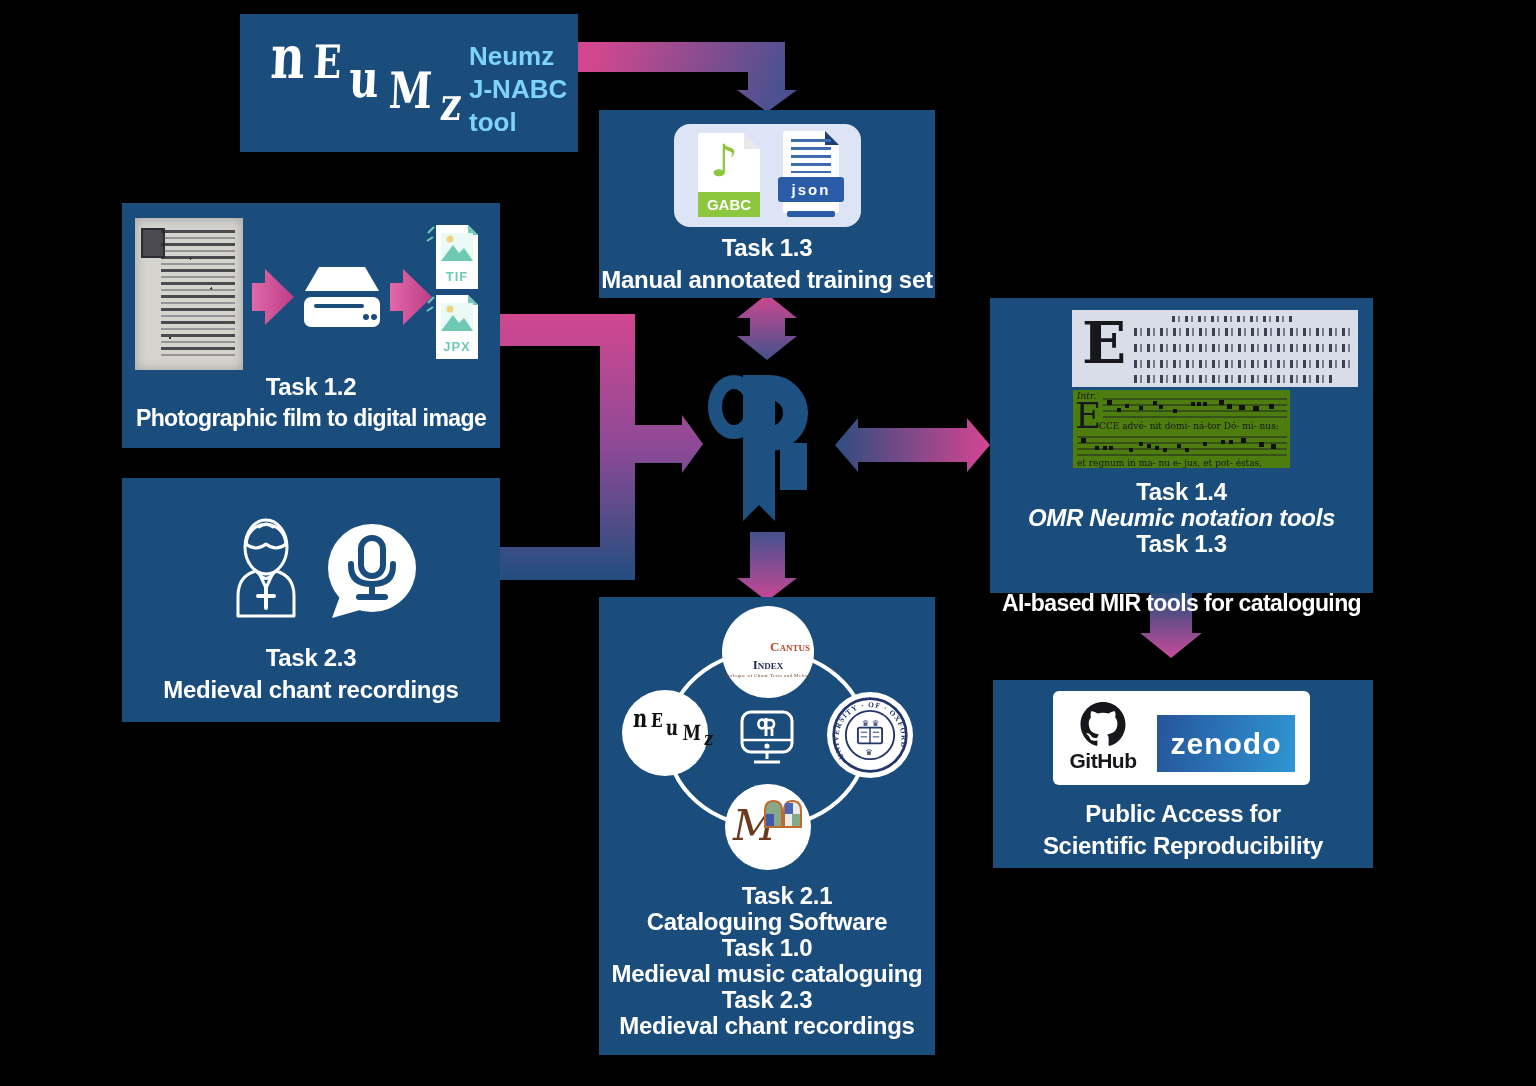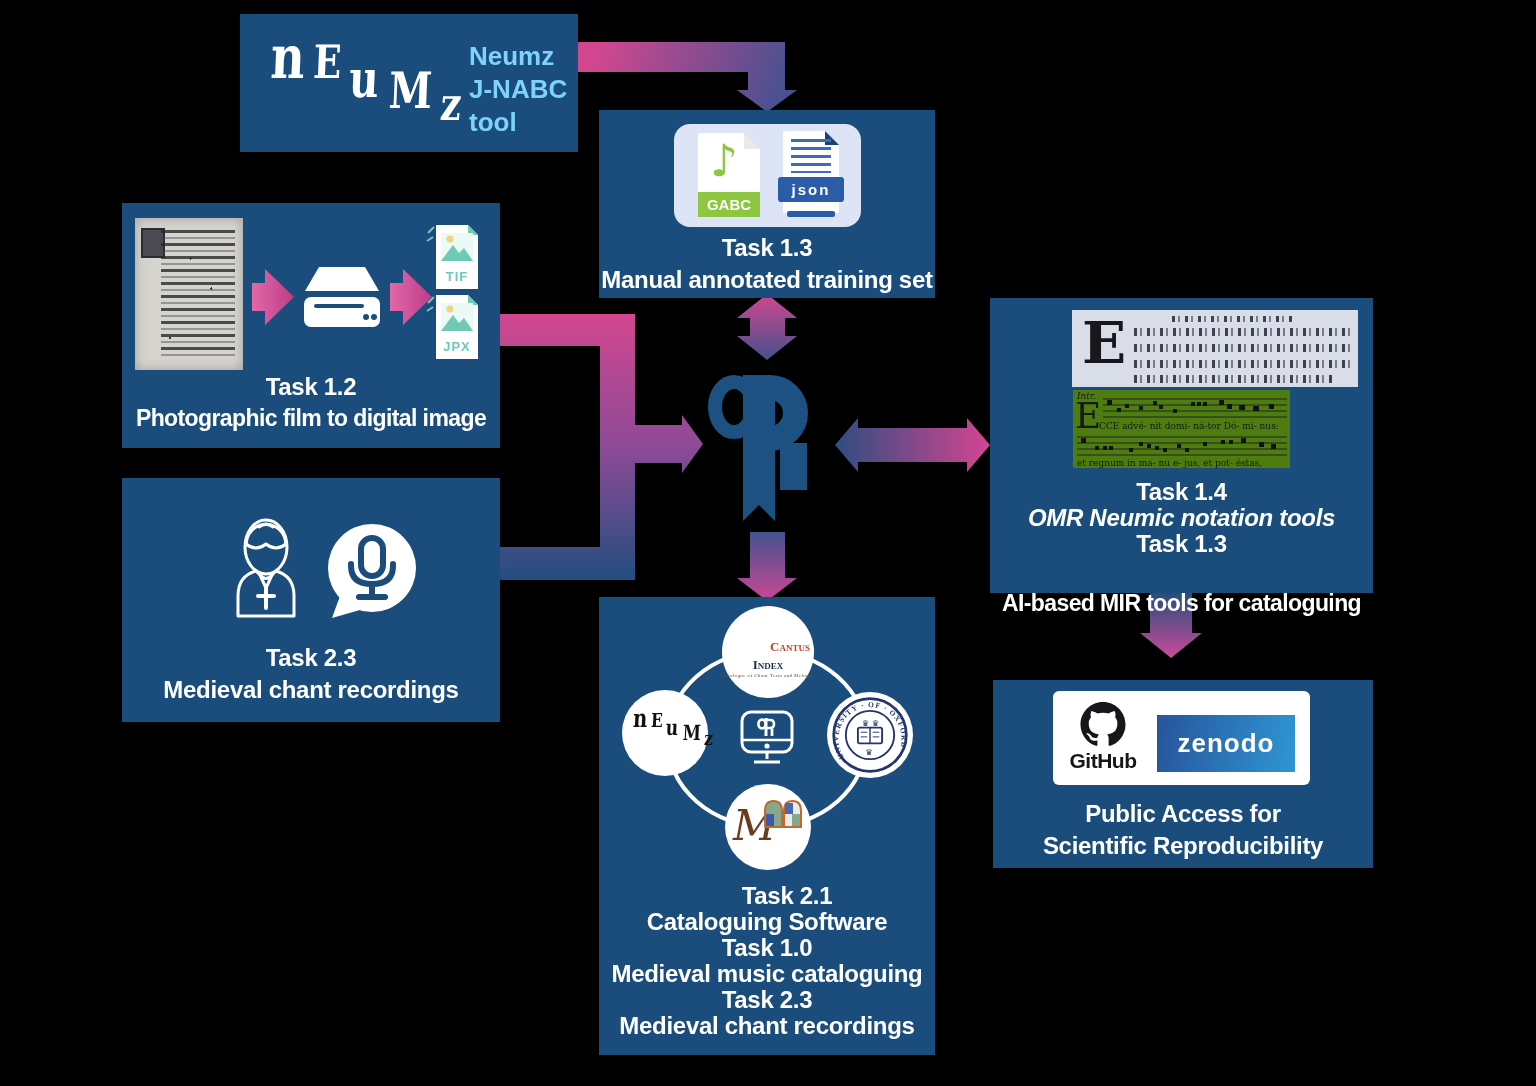--- a/index.html
+++ b/index.html
@@ -354,20 +354,20 @@
   </div>
 
   <div class="box" style="left:993px;top:680px;width:380px;height:188px;">
     <div class="abs" style="left:60px;top:11px;width:257px;height:94px;background:#fff;border-radius:6px;">
       <svg class="abs" style="left:27px;top:11px" width="46" height="45" viewBox="0 0 16 16">
         <path fill="#17171b" d="M8 0C3.58 0 0 3.58 0 8c0 3.54 2.29 6.53 5.47 7.59.4.07.55-.17.55-.38 0-.19-.01-.82-.01-1.49-2.01.37-2.53-.49-2.69-.94-.09-.23-.48-.94-.82-1.13-.28-.15-.68-.52-.01-.53.63-.01 1.08.58 1.23.82.72 1.21 1.87.87 2.33.66.07-.52.28-.87.51-1.07-1.78-.2-3.64-.89-3.64-3.95 0-.87.31-1.59.82-2.15-.08-.2-.36-1.02.08-2.12 0 0 .67-.21 2.2.82.64-.18 1.32-.27 2-.27s1.36.09 2 .27c1.53-1.04 2.2-.82 2.2-.82.44 1.1.16 1.92.08 2.12.51.56.82 1.27.82 2.15 0 3.07-1.87 3.75-3.65 3.95.29.25.54.73.54 1.48 0 1.07-.01 1.93-.01 2.2 0 .21.15.46.55.38A8.01 8.01 0 0016 8c0-4.42-3.58-8-8-8z"></path>
       </svg>
       <div class="abs" style="left:5px;top:58px;width:90px;text-align:center;font-size:21px;font-weight:700;color:#17171b;letter-spacing:-0.5px;">GitHub</div>
       <div class="abs" style="left:104px;top:24px;width:138px;height:57px;background:linear-gradient(100deg,#27549b,#2f96d3);
                   display:flex;align-items:center;justify-content:center;">
-        <span style="color:#fff;font-size:26px;font-weight:700;letter-spacing:1px;">zenodo</span>
+        <span style="color:#fff;font-size:30px;font-weight:700;letter-spacing:1px;">zenodo</span>
       </div>
     </div>
     <div class="tline" style="top:122px;">Public Access for</div>
     <div class="tline" style="top:154px;">Scientific Reproducibility</div>
   </div>
 
 </div>
 
 </body></html>

